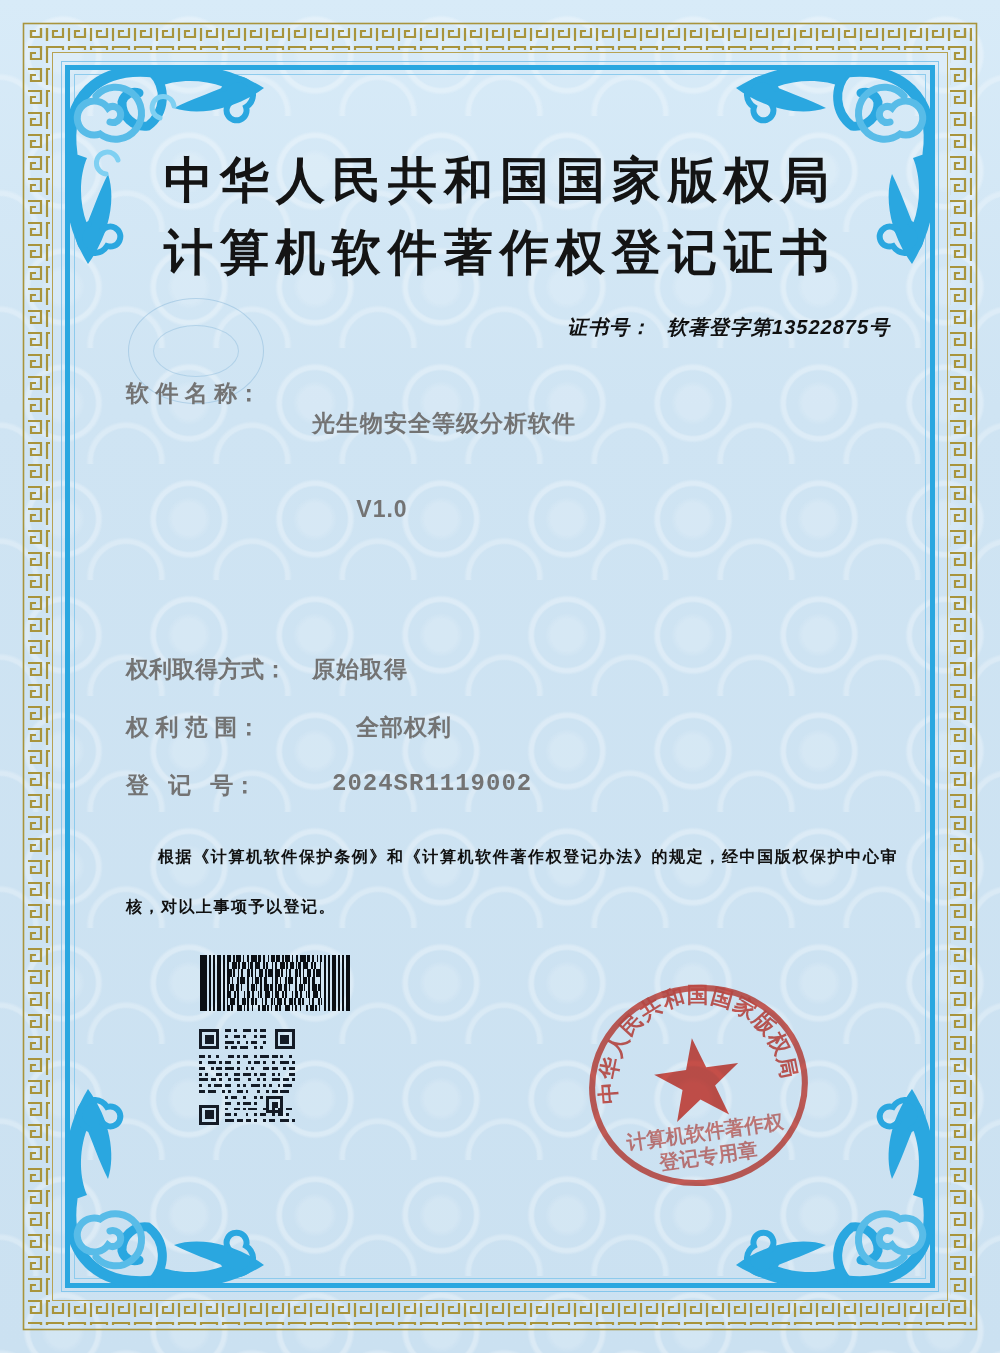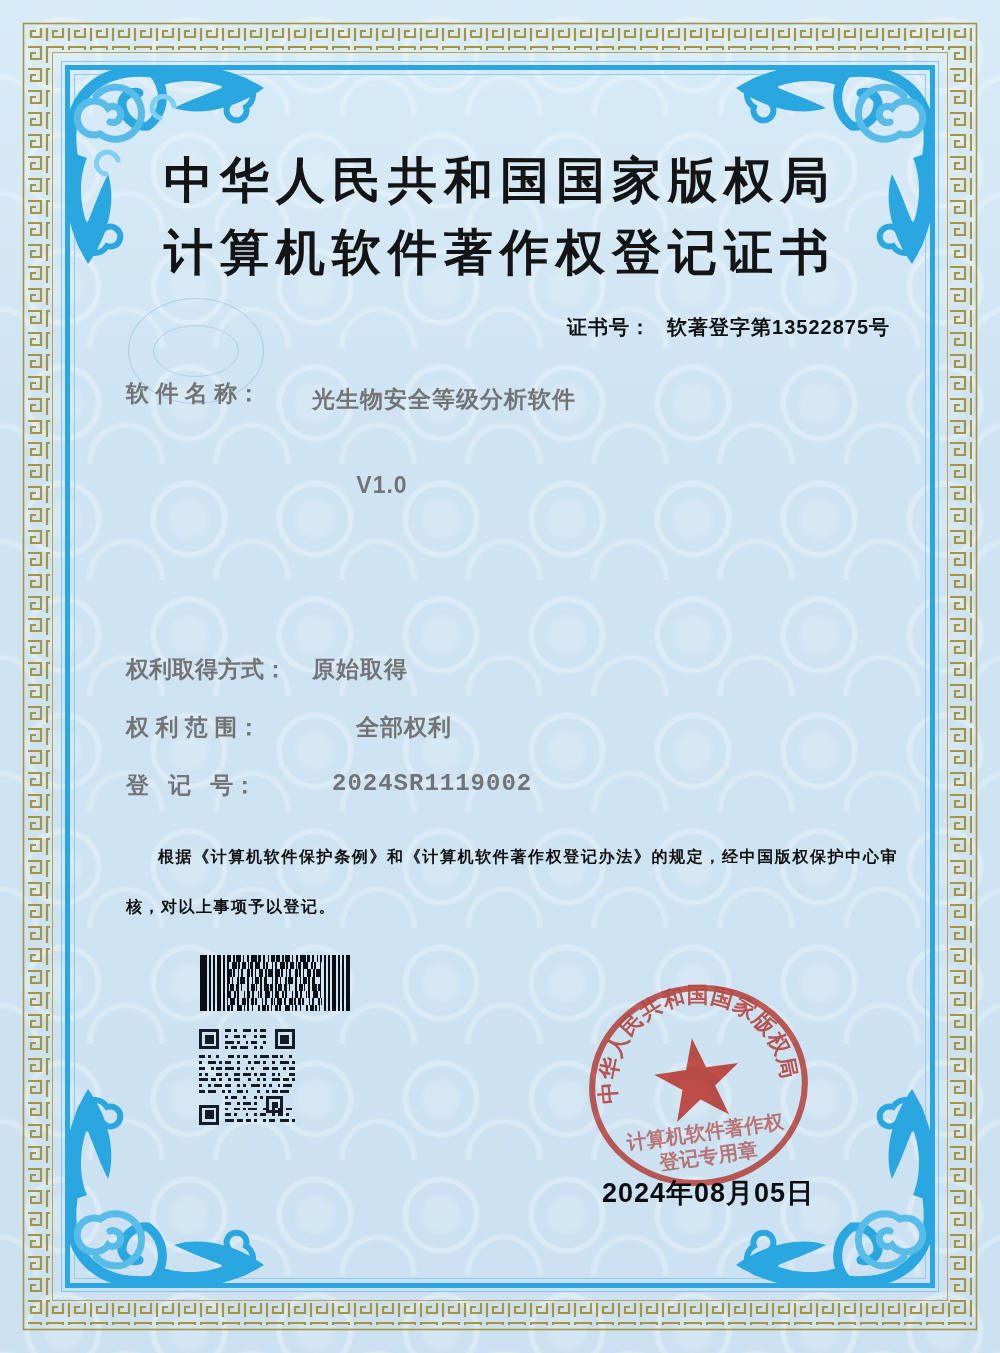--- a/index.html
+++ b/index.html
@@ -34,29 +34,29 @@
     border:1px solid rgba(130,180,215,.45);border-radius:50%;}
   .faint-emblem::after{content:"";position:absolute;left:24px;top:26px;right:24px;bottom:26px;
     border:1px solid rgba(130,180,215,.40);border-radius:50%;}
 
   .title{position:absolute;left:0;width:100%;text-align:center;color:#141414;
     font-family:"Liberation Serif","DejaVu Serif",serif;font-weight:bold;
     font-size:49px;letter-spacing:7px;white-space:nowrap;}
   .title.l1{top:148px;}
   .title.l2{top:220px;}
 
-  .certno{position:absolute;top:314px;right:110px;font-size:20px;font-weight:bold;color:#101010;letter-spacing:1px;}
+  .certno{position:absolute;top:314px;right:110px;font-size:20px;font-weight:bold;color:#101010;letter-spacing:1px;font-style:italic;}
   .certno .lbl{margin-right:16px;}
 
   .field{position:absolute;left:126px;display:flex;align-items:flex-start;
     font-size:23px;font-weight:bold;color:#737373;white-space:pre;}
   .field .lbl{width:186px;flex:0 0 auto;}
   .field .val{letter-spacing:1px;}
   .f-name{top:378px;}
-  .f-name .val{line-height:43px;}
+  .f-name .val{line-height:43px;margin-top:24px;}
   .f-owner{top:490px;}
   .f-acq{top:654px;}
   .f-scope{top:712px;gap:44px;}
   .f-reg{top:770px;}
   .f-reg .val{font-family:"Liberation Mono","DejaVu Sans Mono",monospace;font-size:24px;letter-spacing:1px;margin-left:20px;}
 
   .statement{position:absolute;left:126px;top:832px;width:772px;
     font-size:16px;font-weight:bold;color:#101010;line-height:50px;
     text-indent:2em;text-align:justify;letter-spacing:1.5px;}
 
@@ -244,15 +244,14 @@
       <path id="sealArc" d="M 32.8 121.2 A 82 82 0 1 1 191.2 121.2" fill="none"></path>
       <text font-size="21.5" font-weight="bold" fill="#dd4136" letter-spacing="1" opacity=".92" font-family="Liberation Sans, DejaVu Sans, sans-serif">
         <textPath href="#sealArc" startOffset="50%" text-anchor="middle">中华人民共和国国家版权局</textPath>
       </text>
       <polygon points="112,53 122,83.2 153.8,83.4 128.2,102.3 137.9,132.6 112,114 86.1,132.6 95.8,102.3 70.2,83.4 102,83.2" fill="#e23c30" opacity=".95"></polygon>
       <text x="112" y="153" text-anchor="middle" font-size="19.5" font-weight="bold" fill="#d8544a" opacity=".8" font-family="Liberation Sans, DejaVu Sans, sans-serif">计算机软件著作权</text>
       <text x="112" y="177" text-anchor="middle" font-size="19.5" font-weight="bold" fill="#d8544a" opacity=".8" font-family="Liberation Sans, DejaVu Sans, sans-serif">登记专用章</text>
     </g>
   </svg>
 
-  <div class="date">2024年08月05日</div>
 
 </div>
 
 </body></html>

